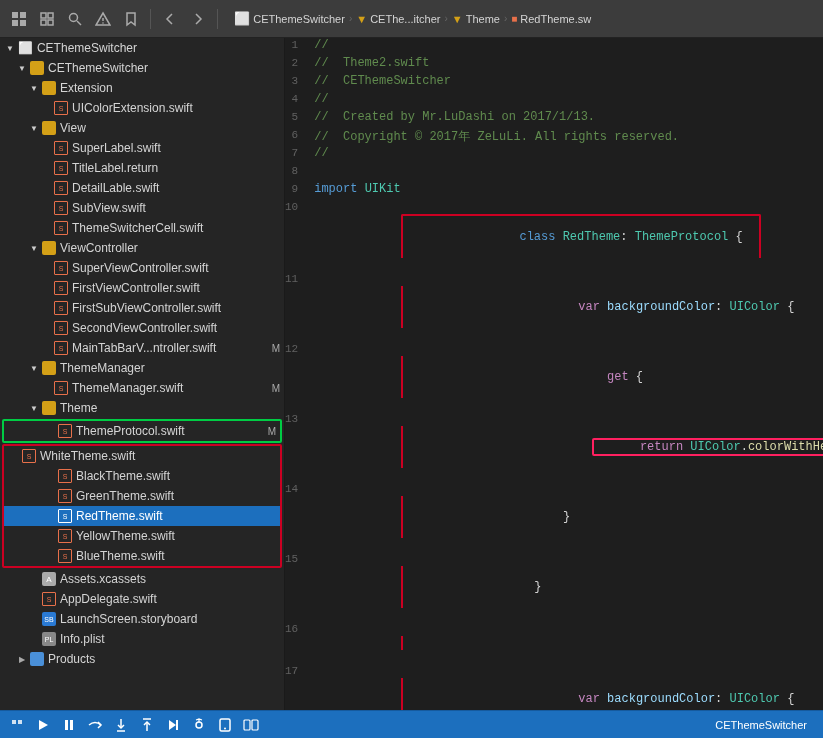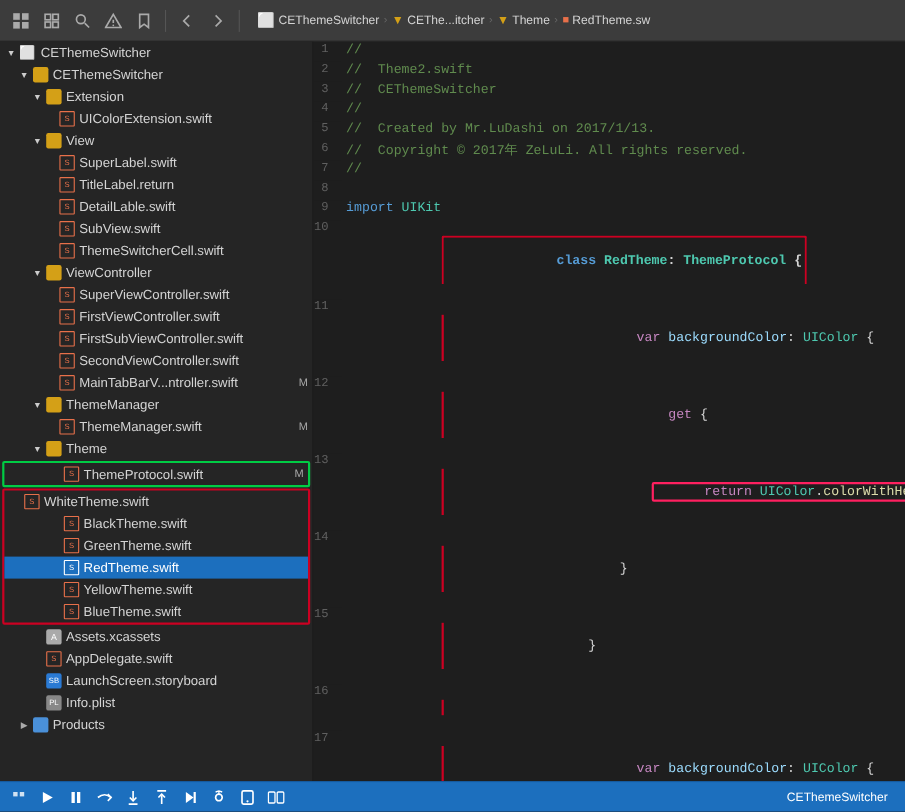--- a/index.html
+++ b/index.html
@@ -492,21 +492,21 @@
         </tr>
 
         <tr class="code-line">
           <td class="line-num">9</td>
           <td class="line-code"><span class="kw-blue">import</span><span class="plain"> </span><span class="type-name">UIKit</span></td>
         </tr>
 
         <tr class="code-line">
           <td class="line-num">10</td>
           <td class="line-code">
-            <span style="display:inline-block; border: 2px solid #cc0022; border-bottom:none; padding: 0 2px; border-radius:2px 2px 0 0;font-weight:bold;">
+            <span style="display:inline-block; border: 2px solid #cc0022; border-bottom:none; padding: 0 16px; border-radius:2px 2px 0 0;">
               <span class="kw-blue">class</span><span class="plain"> </span><span class="type-name">RedTheme</span><span class="plain">: </span><span class="type-name">ThemeProtocol</span><span class="plain"> {</span>
             </span>
           </td>
         </tr>
 
         <tr class="code-line">
           <td class="line-num">11</td>
           <td class="line-code">
             <span style="display:inline-block; border-left: 2px solid #cc0022; border-right: 2px solid #cc0022; padding: 0 2px; width:100%;">
               <span class="plain">    </span><span class="kw">var</span><span class="plain"> </span><span class="prop">backgroundColor</span><span class="plain">: </span><span class="type-name">UIColor</span><span class="plain"> {</span>

